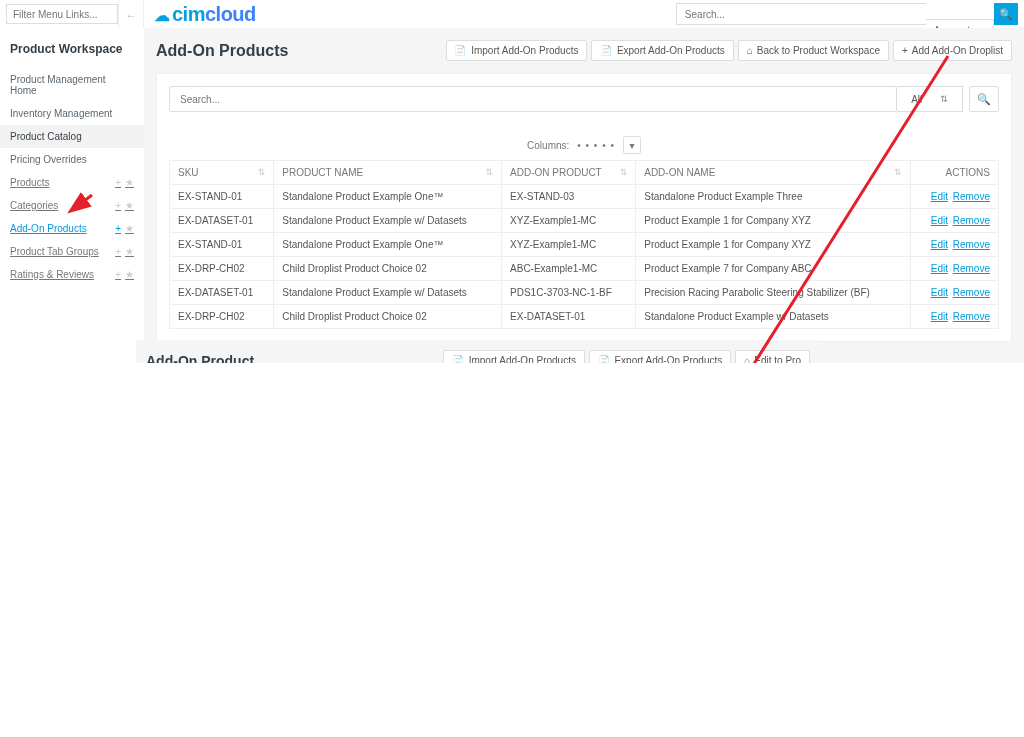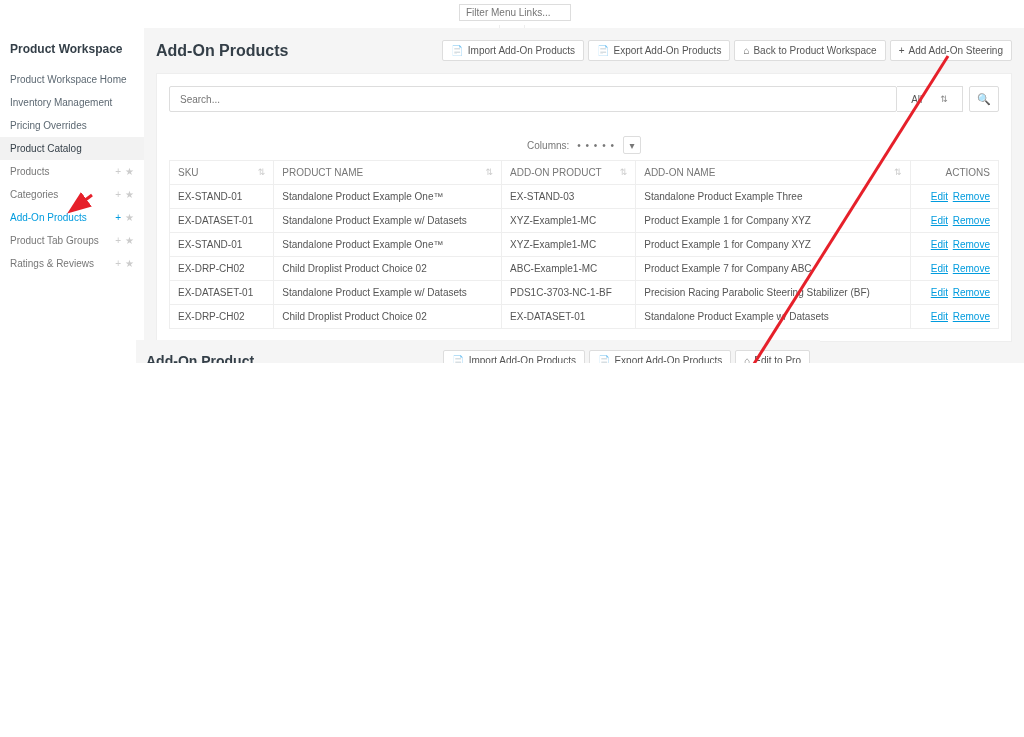--- a/index.html
+++ b/index.html
@@ -1,40 +1,40 @@
 <!DOCTYPE html>
 <html><head>
 <meta charset="utf-8">
 <style>
   * { box-sizing: border-box; margin: 0; padding: 0; }
   body { font-family: "Helvetica Neue", Arial, sans-serif; font-size: 11px; color: #333; background: #fff; width: 1024px; position: relative; }
   a { color: #009bde; text-decoration: underline; cursor: pointer; }
 
   
   .top-area { position: relative; }
-  .header { display: flex; align-items: center; height: 28px; flex-direction: column; }
+  .header { display: flex; align-items: center; height: 28px; }
   .filter-box { width: 112px; height: 20px; margin: 4px 0 4px 6px; border: 1px solid #ddd; padding: 2px 6px; font-size: 10px; color: #888; background: #fff; }
   .collapse-btn { width: 26px; height: 28px; border-left: 1px solid #eee; border-right: 1px solid #eee; display: flex; align-items: center; justify-content: center; color: #bbb; cursor: pointer; }
   .logo { display: flex; align-items: baseline; margin-left: 10px; font-weight: 700; }
   .logo .icon { color: #00a3e0; font-size: 16px; margin-right: 2px; }
   .logo .cim { color: #00a3e0; font-size: 20px; letter-spacing: -0.5px; }
   .logo .cloud { color: #3b82f6; font-size: 20px; letter-spacing: -0.5px; }
   .header-spacer { flex: 1; }
   .header-search { display: flex; align-items: center; margin-right: 6px; }
   .header-search input { width: 250px; height: 22px; border: 1px solid #ddd; border-right: none; padding: 2px 8px; font-size: 10px; color: #888; }
   .header-search .acct { height: 22px; border: 1px solid #ddd; border-left: none; padding: 2px 8px; font-size: 10px; color: #666; display: flex; align-items: center; margin-top: 32px; }
   .header-search .acct::after { content: "▾"; margin-left: 6px; font-size: 8px; color: #888; }
   .header-search .go { width: 24px; height: 22px; background: #00a3e0; color: #fff; display: flex; align-items: center; justify-content: center; cursor: pointer; }
 
   .body-row { display: flex; }
   .sidebar { width: 144px; padding: 4px 0; }
   .sidebar h2 { font-size: 12px; font-weight: 700; color: #343f48; padding: 10px 10px 12px 10px; }
   .side-item { display: block; padding: 6px 10px; font-size: 10px; color: #5c6872; cursor: pointer; }
   .side-item.active { background: #f2f2f2; color: #343f48; font-weight: 400; }
-  .side-sub { display: flex; align-items: flex-start; justify-content: space-between; padding: 6px 10px 6px 10px; font-size: 10px; color: #777; cursor: pointer; }
+  .side-sub { display: flex; align-items: flex-start; justify-content: space-between; padding: 6px 10px 6px 10px; font-size: 10px; color: #777; cursor: pointer; text-decoration: underline; }
   .side-sub .controls { display: flex; gap: 4px; color: #ccc; font-size: 10px; }
   .side-sub.selected span:first-child { color: #009bde; }
 
   .main { flex: 1; background: #f5f5f5; padding: 0; min-height: 335px; }
   .page-header { display: flex; align-items: center; justify-content: space-between; padding: 12px 12px 8px 12px; }
   .page-title { font-size: 16px; font-weight: 700; color: #343f48; }
   .btn-row { display: flex; gap: 4px; }
   .btn { background: #fff; border: 1px solid #ddd; padding: 4px 8px; font-size: 10px; color: #555; cursor: pointer; display: flex; align-items: center; gap: 4px; border-radius: 2px; }
   .btn .i { font-size: 10px; }
 
@@ -102,24 +102,24 @@
       <div class="go">
         <span>🔍</span>
       </div>
     </div>
   </div>
 
   <div class="body-row">
     <div class="sidebar">
       <h2>Product Workspace</h2>
       <div id="side-primary">
-          <div class="side-item">Product Workspace Home</div>
+          <div class="side-item">Product Management Home</div>
           <div class="side-item">Inventory Management</div>
+          <div class="side-item active">Product Catalog</div>
           <div class="side-item">Pricing Overrides</div>
-          <div class="side-item active">Product Catalog</div>
         </div>
       <div id="side-secondary">
           <div class="side-sub">
             <span>Products</span>
             <span class="controls">
               <span>+</span>
               <span>★</span>
             </span>
           </div>
           <div class="side-sub">
@@ -164,21 +164,21 @@
           <div class="btn">
               <span class="i">📄</span>
               <span>Export Add-On Products</span>
             </div>
           <div class="btn">
               <span class="i">⌂</span>
               <span>Back to Product Workspace</span>
             </div>
           <div class="btn">
               <span class="i">+</span>
-              <span>Add Add-On Steering</span>
+              <span>Add Add-On Droplist</span>
             </div>
         </div>
       </div>
 
       <div class="panel">
         <div class="search-row">
           <input placeholder="Search..." style="">
           <div class="all">All</div>
           <div class="go">
               <span>🔍</span>

